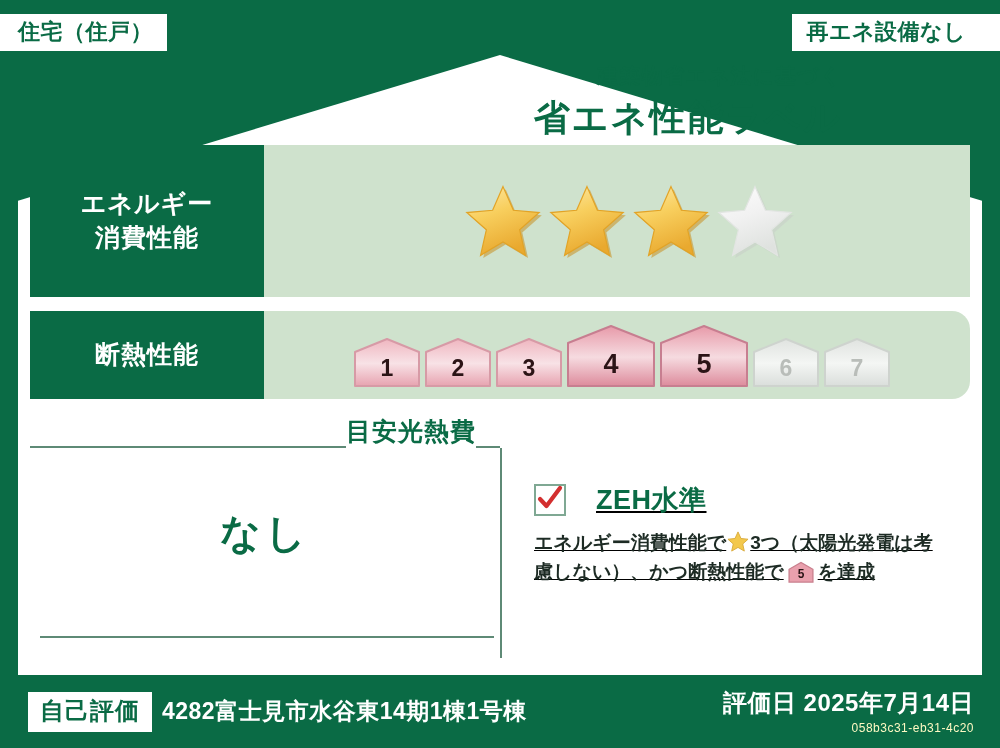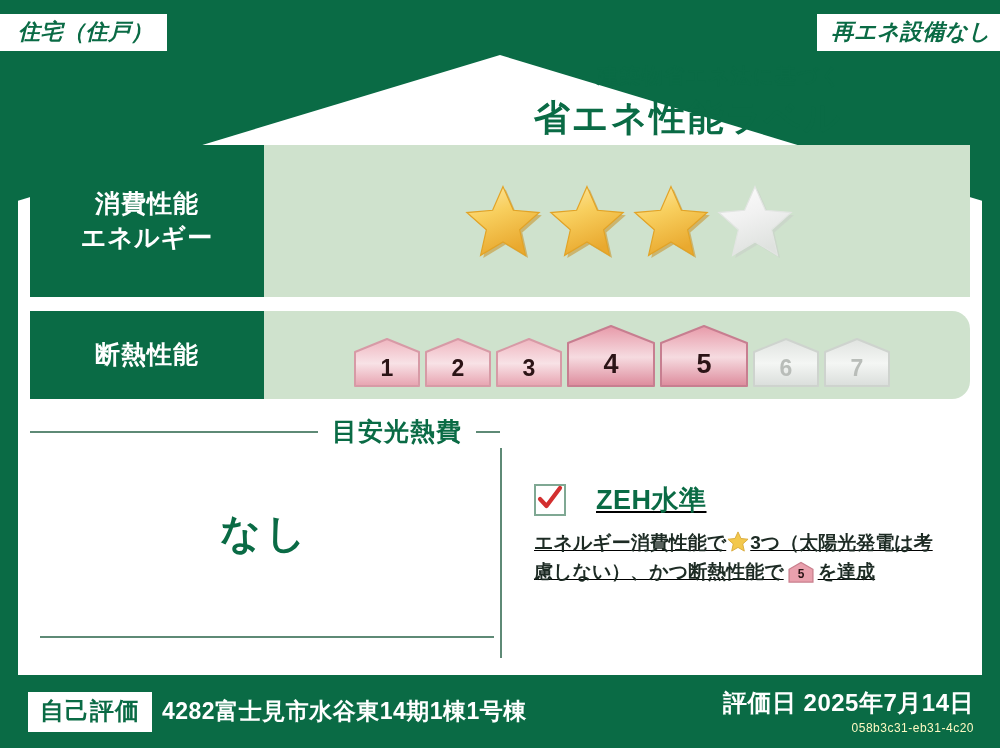--- a/index.html
+++ b/index.html
@@ -37,24 +37,23 @@
     position: absolute;
     top: 14px;
     background: #ffffff;
     color: #0a6b45;
     font-weight: bold;
     font-size: 22px;
     letter-spacing: 0.5px;
     padding: 6px 14px 8px 14px;
     line-height: 1.05;
     white-space: nowrap;
-    font-style: italic;
   }
   .corner-tag.left  { left: 0px; padding-left: 18px; }
-  .corner-tag.right { right: 0px; padding-right: 9px; }
+  .corner-tag.right { right: 0px; padding-right: 34px; }
 
   
   .title-block {
     position: absolute;
     top: 62px;
     left: 0;
     width: 842px;
     text-align: right;
     color: #0a6b45;
     pointer-events: none;
@@ -142,22 +141,21 @@
     color: #2b1416;
     padding-bottom: 7px;
     line-height: 1;
   }
   .house-chip.big .house-num { font-size: 27px; padding-bottom: 9px; }
   .house-chip.off .house-num { color: #b9bdb9; }
 
   
   .cost-heading {
     display: flex;
-    align-items: center;
-    gap: 14px;
+    align-items: flex-end;
     margin: 16px 0 0 0;
     width: 470px;
   }
   .cost-heading .rule {
     height: 2px;
     background: #5e8a76;
     flex: 1 1 auto;
   }
   .cost-heading .rule.short { flex: 0 0 24px; }
   .cost-heading .txt {
@@ -308,22 +306,22 @@
 
   <div class="title-block">
     <div class="title-sub">建築物省エネ法に基づく</div>
     <div class="title-main">省エネ性能ラベル</div>
   </div>
 
   <div class="content">
 
     <div class="perf-row energy">
       <div class="perf-label">
+        <span>エネルギー</span>
         <span>消費性能</span>
-        <span>エネルギー</span>
       </div>
       <div class="perf-body">
         <div class="stars" id="stars-container">
             <svg width="78" height="76" viewBox="0 0 64 63" class="star-svg">
               <defs>
                 <linearGradient id="sg0" x1="0" y1="0" x2="0.4" y2="1">
                   <stop offset="0%" stop-color="#fde9a8"></stop>
                   <stop offset="45%" stop-color="#f8cf5e"></stop>
                   <stop offset="100%" stop-color="#e9a92f"></stop>
                 </linearGradient>

